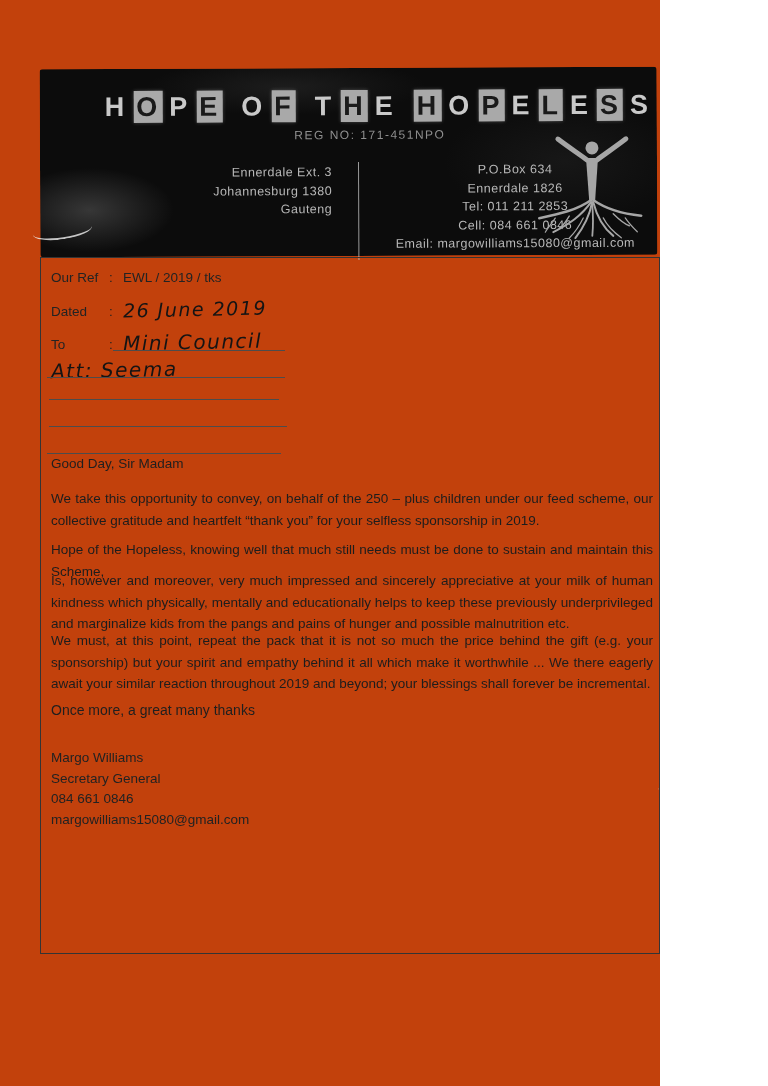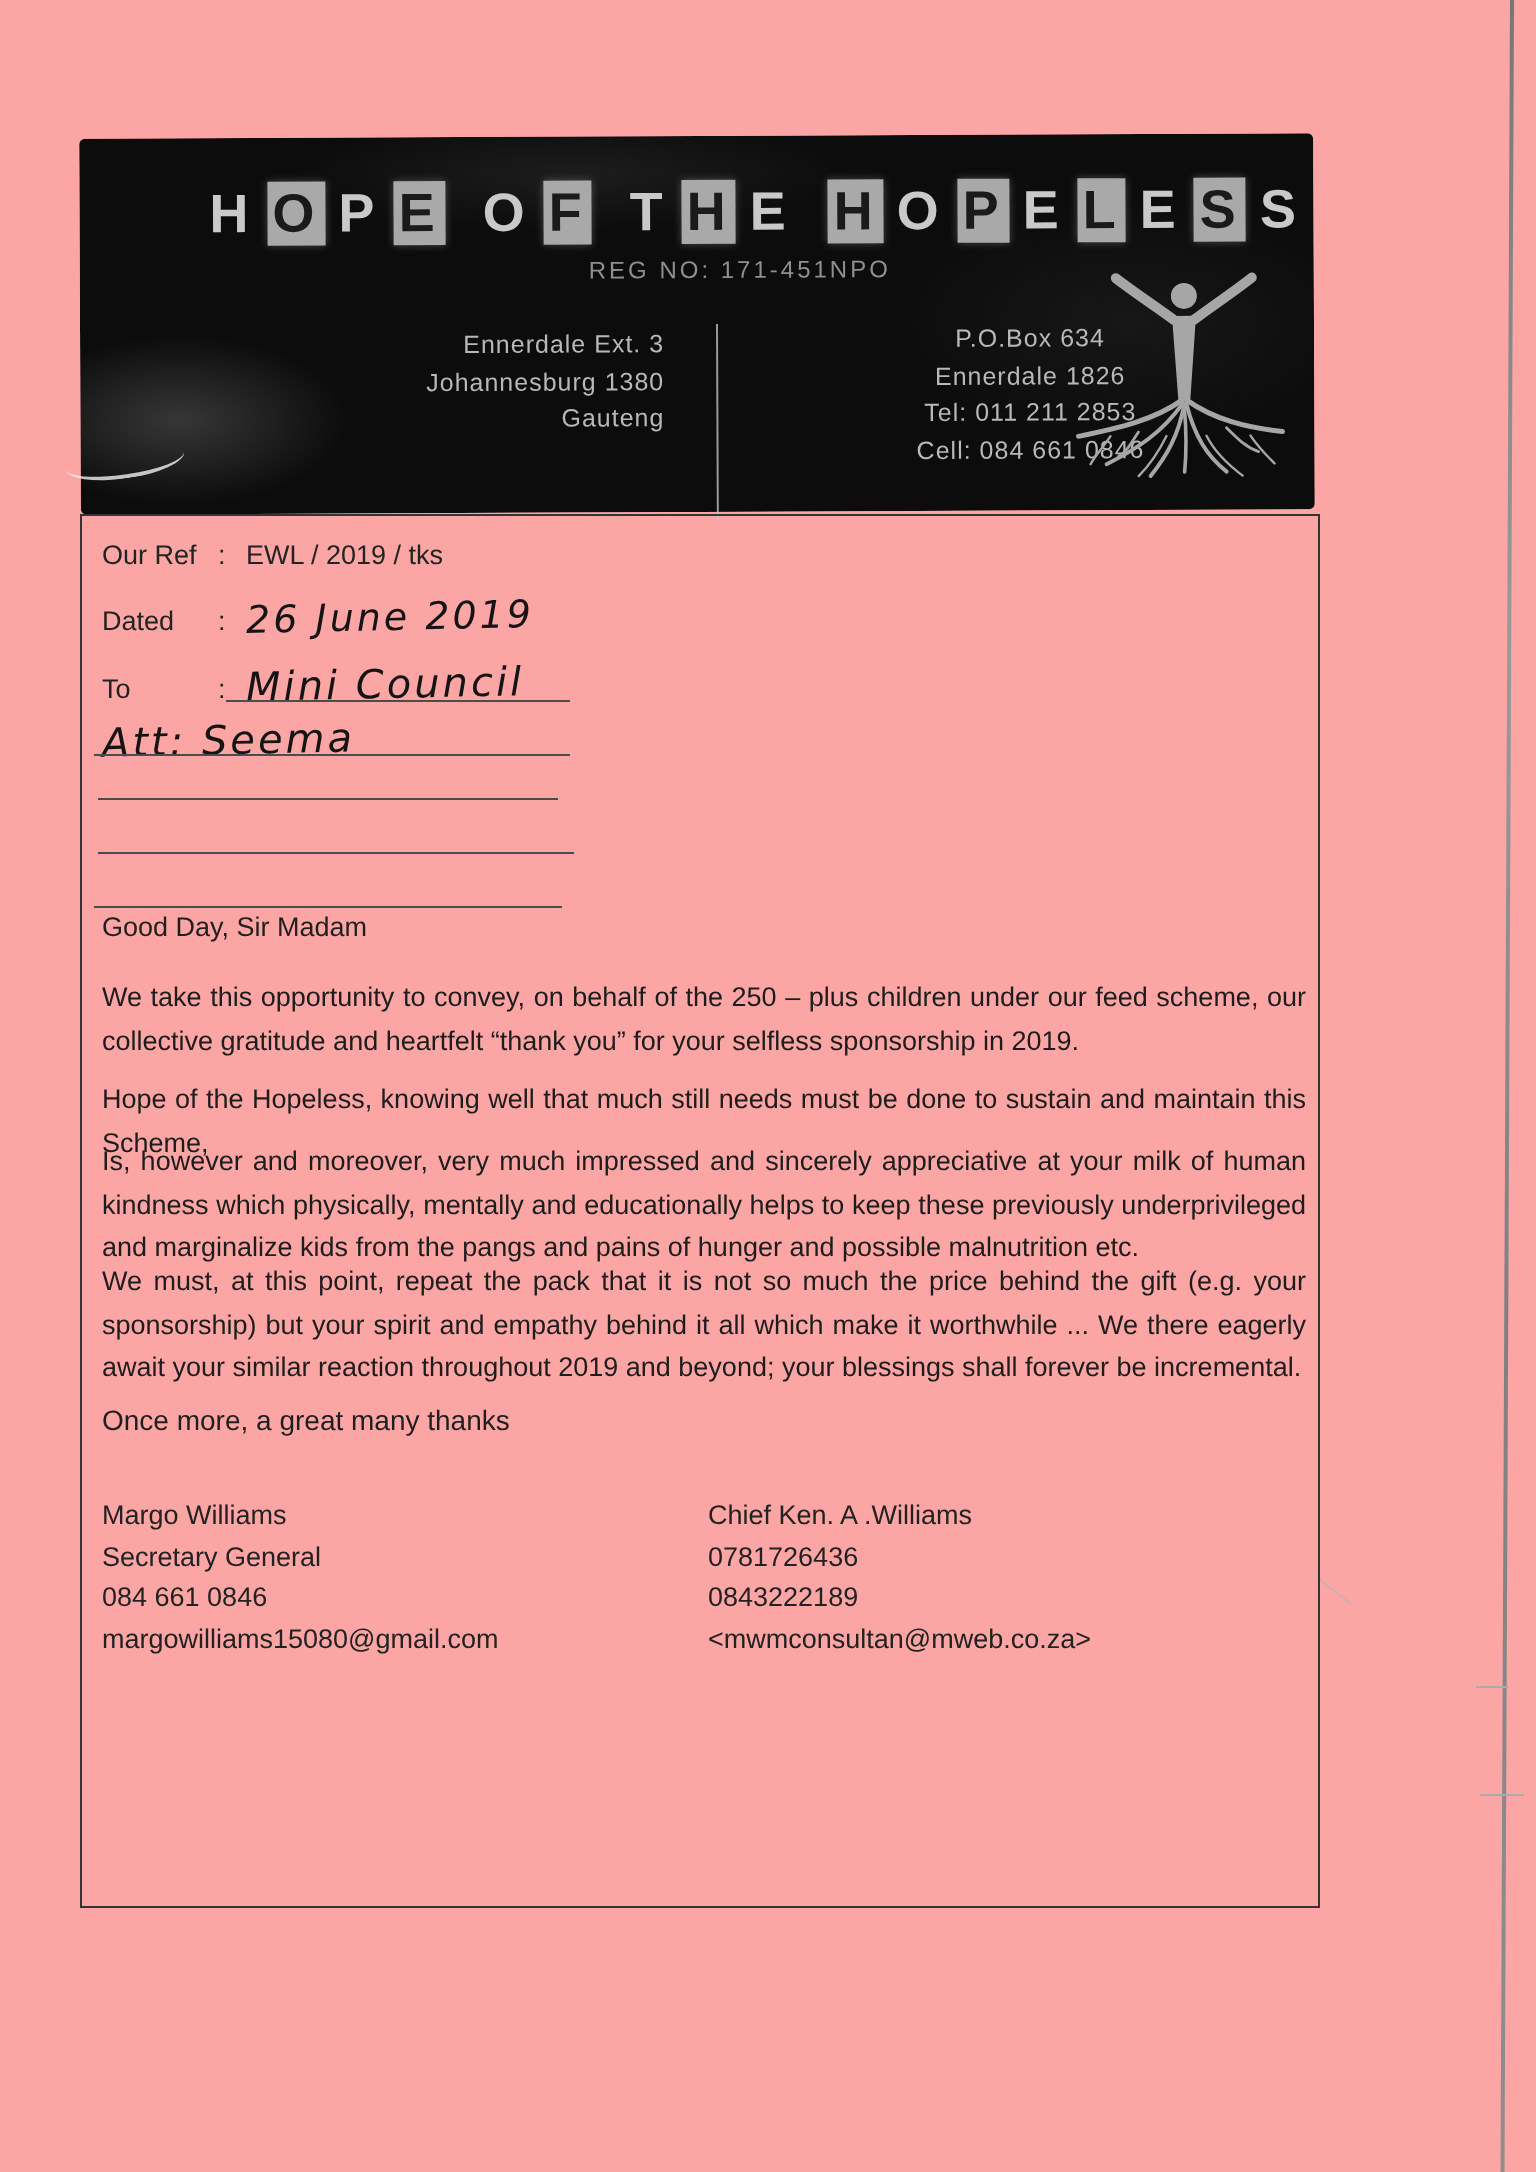--- a/index.html
+++ b/index.html
@@ -1,19 +1,19 @@
 <!DOCTYPE html>
 <html><head>
 <meta charset="utf-8">
 <style>
   * { margin:0; padding:0; box-sizing:border-box; }
   html,body { background:#ffffff; }
   .page {
-    position:relative; width:768px; height:1086px;
-    background:#fca5a5; overflow:hidden;
+    position:relative; width:660px; height:1086px;
+    background:#c2410c; overflow:hidden;
     font-family:"Liberation Sans", sans-serif; color:#1f1f1f;
   }
   
   .scan-line-v {
     position:absolute; top:0; left:755px; width:2px; height:1086px;
     background:linear-gradient(180deg,#777 0%,#9a9a9a 30%,#808080 60%,#8f8f8f 100%);
     transform:rotate(0.25deg); transform-origin:top;
   }
   .scan-tick { position:absolute; height:1px; background:#aaa; }
   .scan-scribble {
@@ -109,20 +109,21 @@
       <div>Gauteng</div>
     </div>
 
     <div class="addr-divider"></div>
 
     <div class="addr-right">
       <div>P.O.Box 634</div>
       <div>Ennerdale 1826</div>
       <div>Tel: 011 211 2853</div>
       <div>Cell: 084 661 0846</div>
+      <div>Email: margowilliams15080@gmail.com</div>
     </div>
 
     <svg class="logo" viewBox="0 0 130 125">
       <g stroke="#a6a6a6" fill="none" stroke-linecap="round">
 
         <circle cx="67" cy="26" r="6.5" fill="#a6a6a6" stroke="none"></circle>
 
         <path d="M62,38 C54,32 42,24 33,17" stroke-width="5"></path>
         <path d="M72,38 C80,32 92,24 101,17" stroke-width="5"></path>
 
@@ -177,21 +178,15 @@
 
     <div class="closing">Once more, a great many thanks</div>
 
     <div class="sig sig-left">
       <div>Margo Williams</div>
       <div>Secretary General</div>
       <div>084 661 0846</div>
       <div>margowilliams15080@gmail.com</div>
     </div>
 
-    <div class="sig sig-right">
-      <div>Chief Ken. A .Williams</div>
-      <div>0781726436</div>
-      <div>0843222189</div>
-      <div>&lt;mwmconsultan@mweb.co.za&gt;</div>
-    </div>
 
   </div>
 </div>
 
 </body></html>

